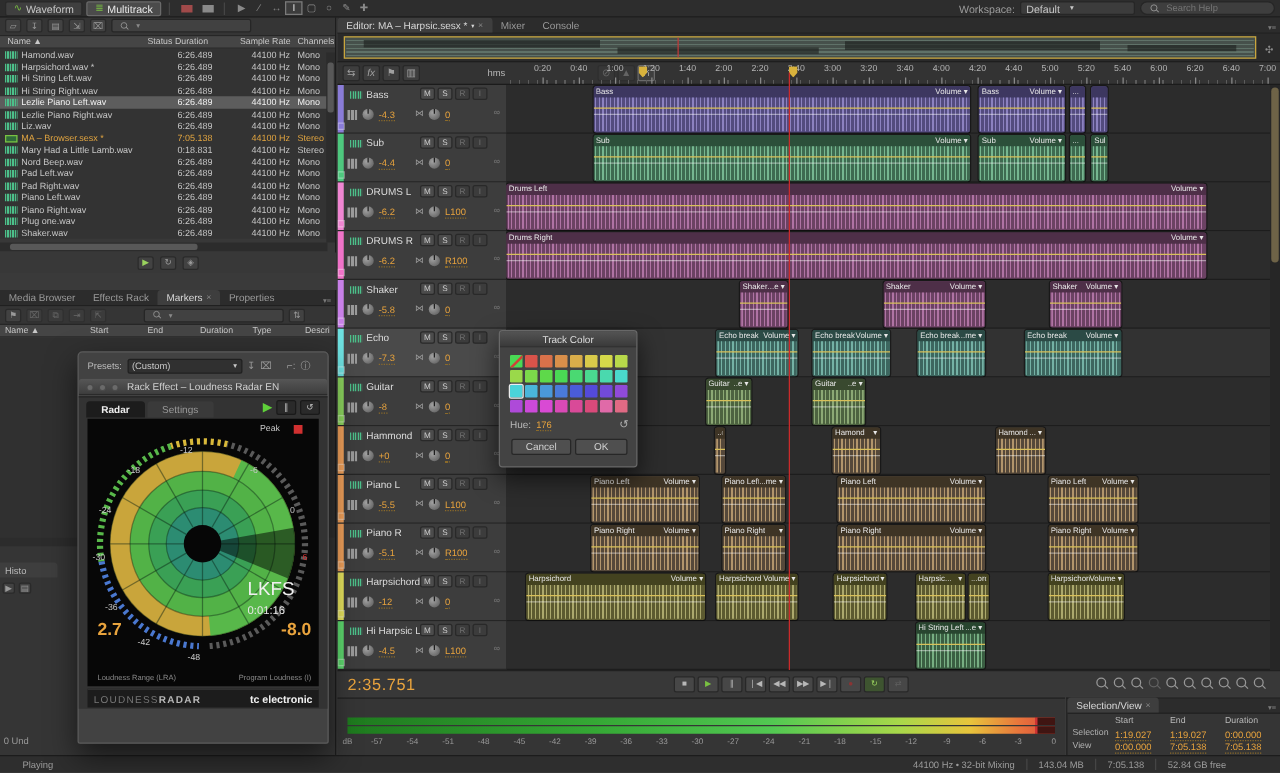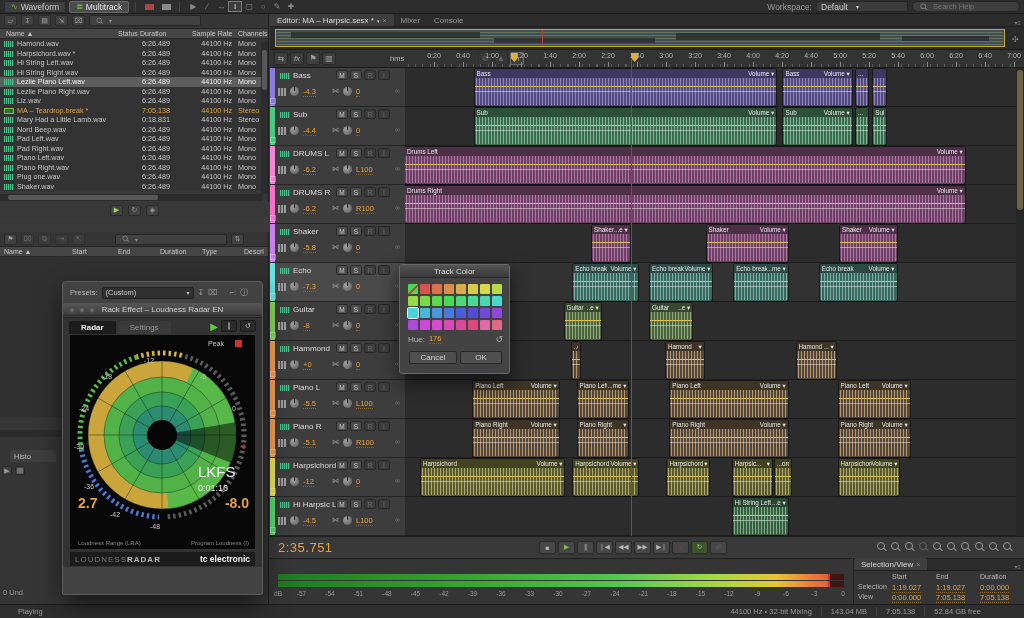--- a/index.html
+++ b/index.html
@@ -42,21 +42,21 @@
 .vscrollf .th{position:absolute;left:1px;top:8px;width:5px;height:40px;background:#585858;border-radius:2px}
 .hscrollf{position:absolute;left:0;top:194px;width:262px;height:7px;background:#2c2c2c}
 .hscrollf .th{position:absolute;left:8px;top:1px;width:150px;height:5px;background:#585858;border-radius:2px}
 .fbottom{position:absolute;left:0;top:202px;width:269px;height:16px;background:#383838;display:flex;align-items:center;justify-content:center;gap:5px}
 
 #lowleft{position:absolute;left:0;top:232px;width:269px;height:372px;background:#353535;border-right:1px solid #1d1d1d}
 .mtools{height:15px;display:flex;align-items:center;gap:4px;padding:0 4px;background:#353535;border-bottom:1px solid #262626}
 #mkhead{position:relative;height:10px;background:#454545;border-bottom:1px solid #2a2a2a;font-size:7px;color:#c8c8c8}
 #mkhead span{position:absolute;top:1px}
 #mkbody{height:160px;background:#303030}
-#histo-tab{position:absolute;left:10px;top:218px;width:46px;height:12px;background:#3e3e3e;border-radius:0 3px 0 0;font-size:7.5px;color:#b8b8b8;padding:2px 0 0 4px}
+#histo-tab{position:absolute;left:0;top:218px;width:46px;height:12px;background:#3e3e3e;border-radius:0 3px 0 0;font-size:7.5px;color:#b8b8b8;padding:2px 0 0 4px}
 #histo-icons{position:absolute;left:2px;top:234px;display:flex;gap:3px}
 #undo-label{position:absolute;left:3px;top:356px;font-size:7.5px;color:#9a9a9a}
 #mk-hscroll{position:absolute;left:0;top:198px;width:62px;height:7px;background:#2c2c2c}
 
 #ed-tabs{position:absolute;left:270px;top:14px;width:754px;height:13px}
 #overview{position:absolute;left:270px;top:27px;width:754px;height:23px;background:#2a2a2a;border-bottom:1px solid #1b1b1b}
 .ovbox{position:absolute;left:5px;top:2px;width:730px;height:18px;border:1px solid #c9a53c;background:#46504b;overflow:hidden}
 .ovwave{position:absolute;inset:1px;background:repeating-linear-gradient(0deg,rgba(160,200,180,.28) 0 1px,transparent 1px 3px)}
 .ovblk{position:absolute;background:rgba(30,34,32,.65)}
 .ovph{position:absolute;top:0;bottom:0;width:1px;background:#c03a3a}
@@ -274,21 +274,21 @@
       <div class="frow">
         <div class="fic"></div>
         <span class="c-name">Liz.wav</span>
         <span class="c-stat"></span>
         <span class="c-dur">6:26.489</span>
         <span class="c-rate">44100 Hz</span>
         <span class="c-chan">Mono</span>
       </div>
       <div class="frow session">
         <div class="fic ses"></div>
-        <span class="c-name">MA – Teardrop.break *</span>
+        <span class="c-name">MA – Browser.sesx *</span>
         <span class="c-stat"></span>
         <span class="c-dur">7:05.138</span>
         <span class="c-rate">44100 Hz</span>
         <span class="c-chan">Stereo</span>
       </div>
       <div class="frow">
         <div class="fic"></div>
         <span class="c-name">Mary Had a Little Lamb.wav</span>
         <span class="c-stat"></span>
         <span class="c-dur">0:18.831</span>
@@ -359,20 +359,36 @@
       <div class="th"></div>
     </div>
   <div class="fbottom">
     <div class="fbtn" style="color:#9ad35e">▶</div>
     <div class="fbtn">↻</div>
     <div class="fbtn">◈</div>
   </div>
 </div>
 
 <div id="lowleft">
+  <div class="ptabs">
+    <div class="ptab">
+        <span>Media Browser</span>
+      </div>
+    <div class="ptab">
+        <span>Effects Rack</span>
+      </div>
+    <div class="ptab on">
+        <span>Markers</span>
+        <span class="x">×</span>
+      </div>
+    <div class="ptab">
+        <span>Properties</span>
+      </div>
+    <div class="pmenu">▾≡</div>
+  </div>
   <div class="mtools">
     <div class="fbtn">⚑</div>
     <div class="fbtn" style="opacity:.5">⌧</div>
     <div class="fbtn" style="opacity:.5">⧉</div>
     <div class="fbtn" style="opacity:.5">⇥</div>
     <div class="fbtn" style="opacity:.5">⇱</div>
     <div class="fsearch" style="margin-left:26px">
         <span class="mag" style="transform:scale(.65)"></span>
         <span style="font-size:6px">▾</span>
       </div>

